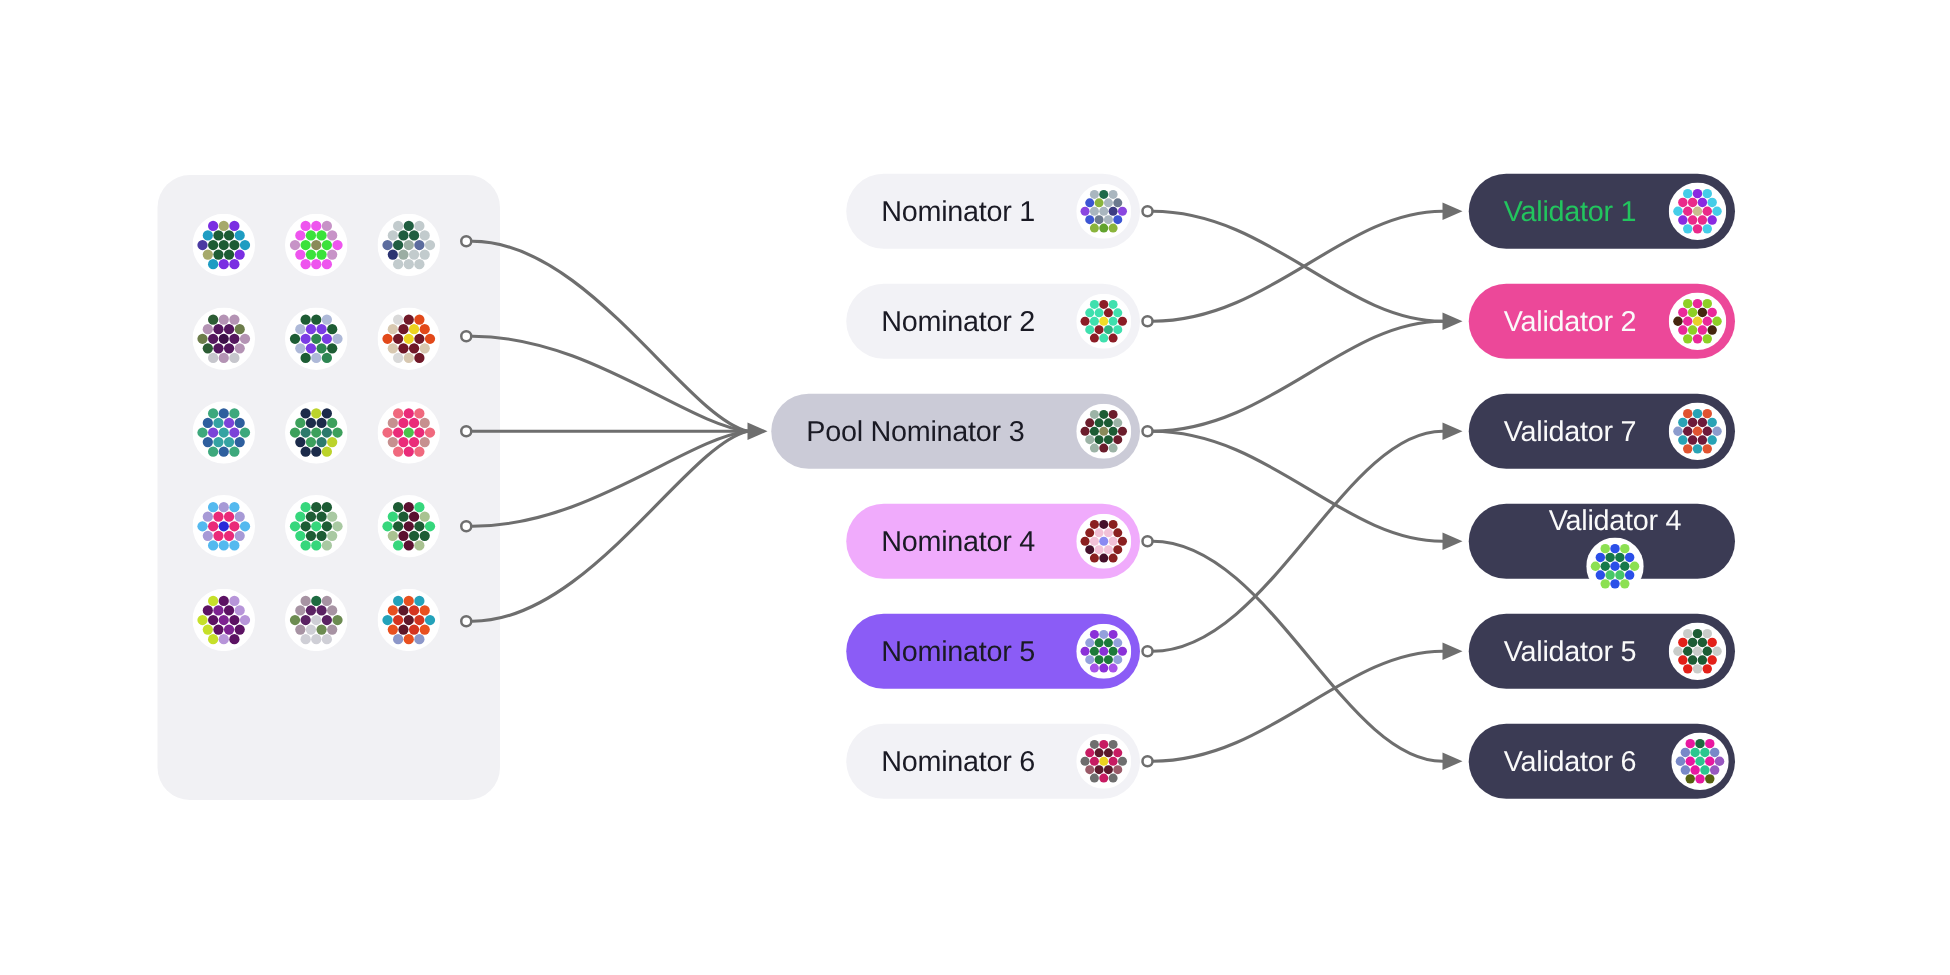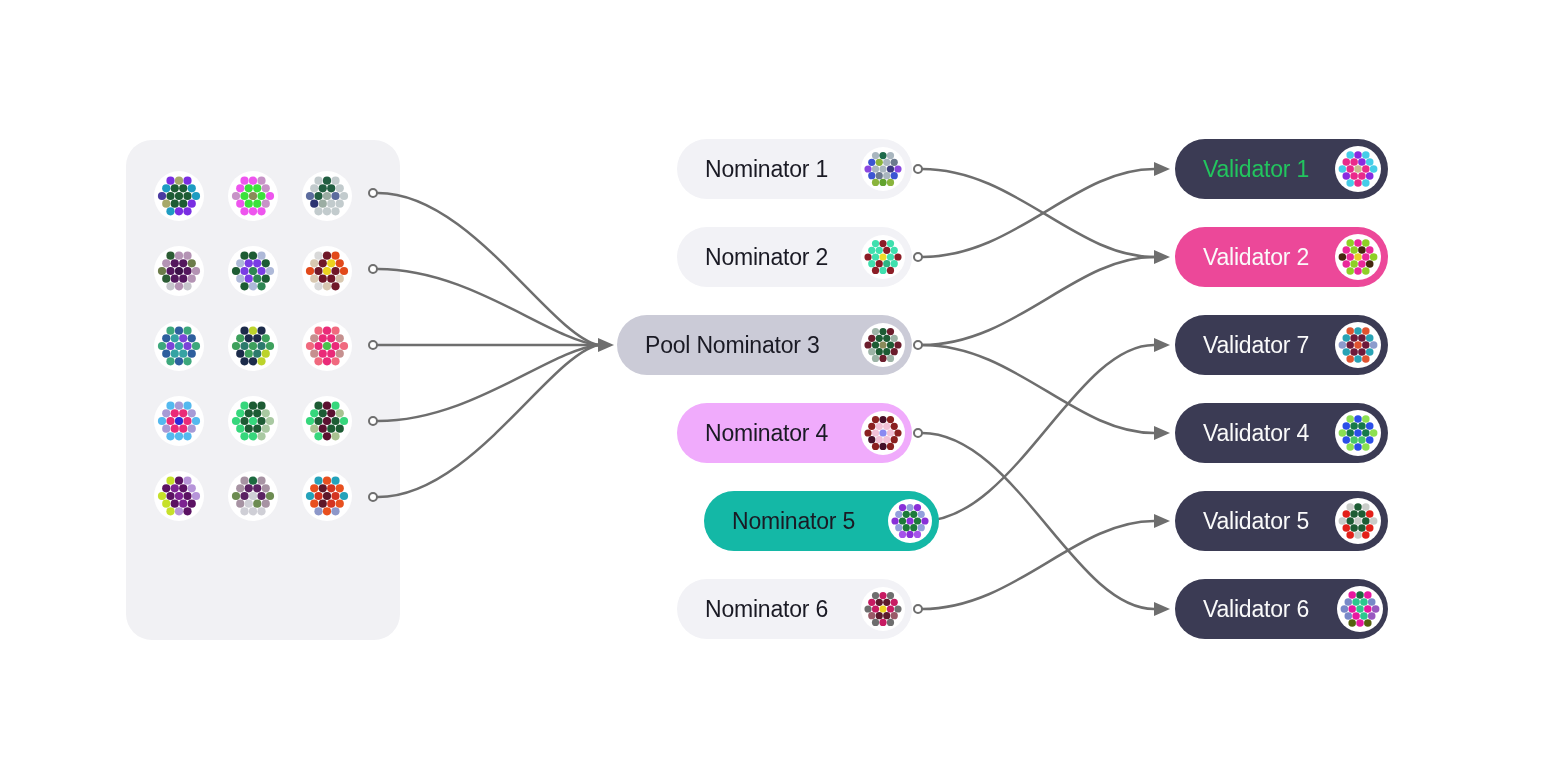--- a/index.html
+++ b/index.html
@@ -539,21 +539,21 @@
           <circle cx="84.0" cy="50.0" r="8.2" fill="#8a2020"></circle>
           <circle cx="24.5" cy="65.3" r="8.2" fill="#45102a"></circle>
           <circle cx="41.5" cy="65.3" r="8.2" fill="#f2c1d7"></circle>
           <circle cx="58.5" cy="65.3" r="8.2" fill="#f2c1d7"></circle>
           <circle cx="75.5" cy="65.3" r="8.2" fill="#8a2020"></circle>
           <circle cx="33.0" cy="80.6" r="8.2" fill="#8a2020"></circle>
           <circle cx="50.0" cy="80.6" r="8.2" fill="#45102a"></circle>
           <circle cx="67.0" cy="80.6" r="8.2" fill="#8a2020"></circle>
         </svg>
       </div>
-      <div class="pill" style="top: 491px; left: 704px; width: 235px; background: #14b8a6; color: rgb(26, 26, 36);">
+      <div class="pill" style="top: 491px; left: 677px; width: 235px; background: #8b5cf6; color: rgb(26, 26, 36);">
         <span class="pill-label">Nominator 5</span>
         <svg viewBox="0 0 100 100" width="44" height="44" class="identicon">
           <circle cx="50" cy="50" r="50" fill="#ffffff"></circle>
           <circle cx="33.0" cy="19.4" r="8.2" fill="#8a30d8"></circle>
           <circle cx="50.0" cy="19.4" r="8.2" fill="#93a0dc"></circle>
           <circle cx="67.0" cy="19.4" r="8.2" fill="#8a30d8"></circle>
           <circle cx="24.5" cy="34.7" r="8.2" fill="#93a0dc"></circle>
           <circle cx="41.5" cy="34.7" r="8.2" fill="#1d7a3a"></circle>
           <circle cx="58.5" cy="34.7" r="8.2" fill="#1d7a3a"></circle>
           <circle cx="75.5" cy="34.7" r="8.2" fill="#93a0dc"></circle>
@@ -666,21 +666,21 @@
           <circle cx="84.0" cy="50.0" r="8.2" fill="#8c9ccd"></circle>
           <circle cx="24.5" cy="65.3" r="8.2" fill="#29a3b5"></circle>
           <circle cx="41.5" cy="65.3" r="8.2" fill="#6e1a3a"></circle>
           <circle cx="58.5" cy="65.3" r="8.2" fill="#6e1a3a"></circle>
           <circle cx="75.5" cy="65.3" r="8.2" fill="#29a3b5"></circle>
           <circle cx="33.0" cy="80.6" r="8.2" fill="#e05330"></circle>
           <circle cx="50.0" cy="80.6" r="8.2" fill="#29a3b5"></circle>
           <circle cx="67.0" cy="80.6" r="8.2" fill="#e05330"></circle>
         </svg>
       </div>
-      <div class="pill" style="top: 403px; left: 1175px; width: 213px; background: rgb(59, 59, 84); color: rgb(250, 250, 250);">
+      <div class="pill" style="top: 403px; left: 1175px; width: 213px; background: rgb(59, 59, 84); color: rgb(250, 250, 250); flex-direction: column;">
         <span class="pill-label">Validator 4</span>
         <svg viewBox="0 0 100 100" width="46" height="46" class="identicon">
           <circle cx="50" cy="50" r="50" fill="#ffffff"></circle>
           <circle cx="33.0" cy="19.4" r="8.2" fill="#8ce052"></circle>
           <circle cx="50.0" cy="19.4" r="8.2" fill="#2b4fe8"></circle>
           <circle cx="67.0" cy="19.4" r="8.2" fill="#8ce052"></circle>
           <circle cx="24.5" cy="34.7" r="8.2" fill="#2b4fe8"></circle>
           <circle cx="41.5" cy="34.7" r="8.2" fill="#16794a"></circle>
           <circle cx="58.5" cy="34.7" r="8.2" fill="#16794a"></circle>
           <circle cx="75.5" cy="34.7" r="8.2" fill="#2b4fe8"></circle>

